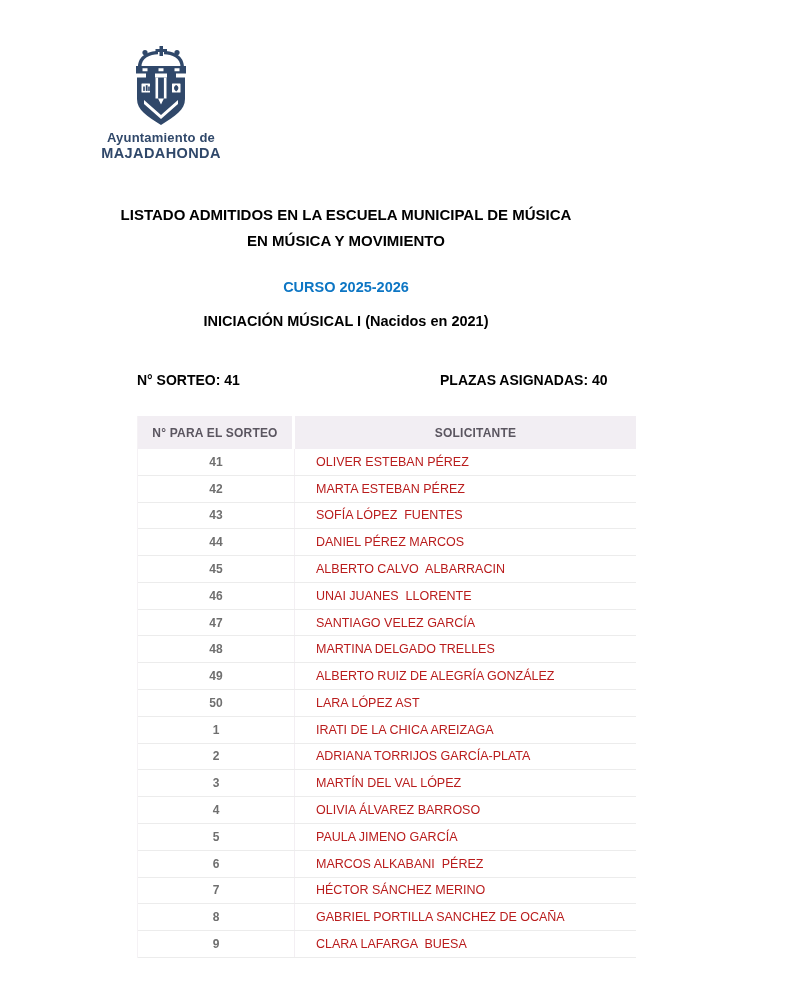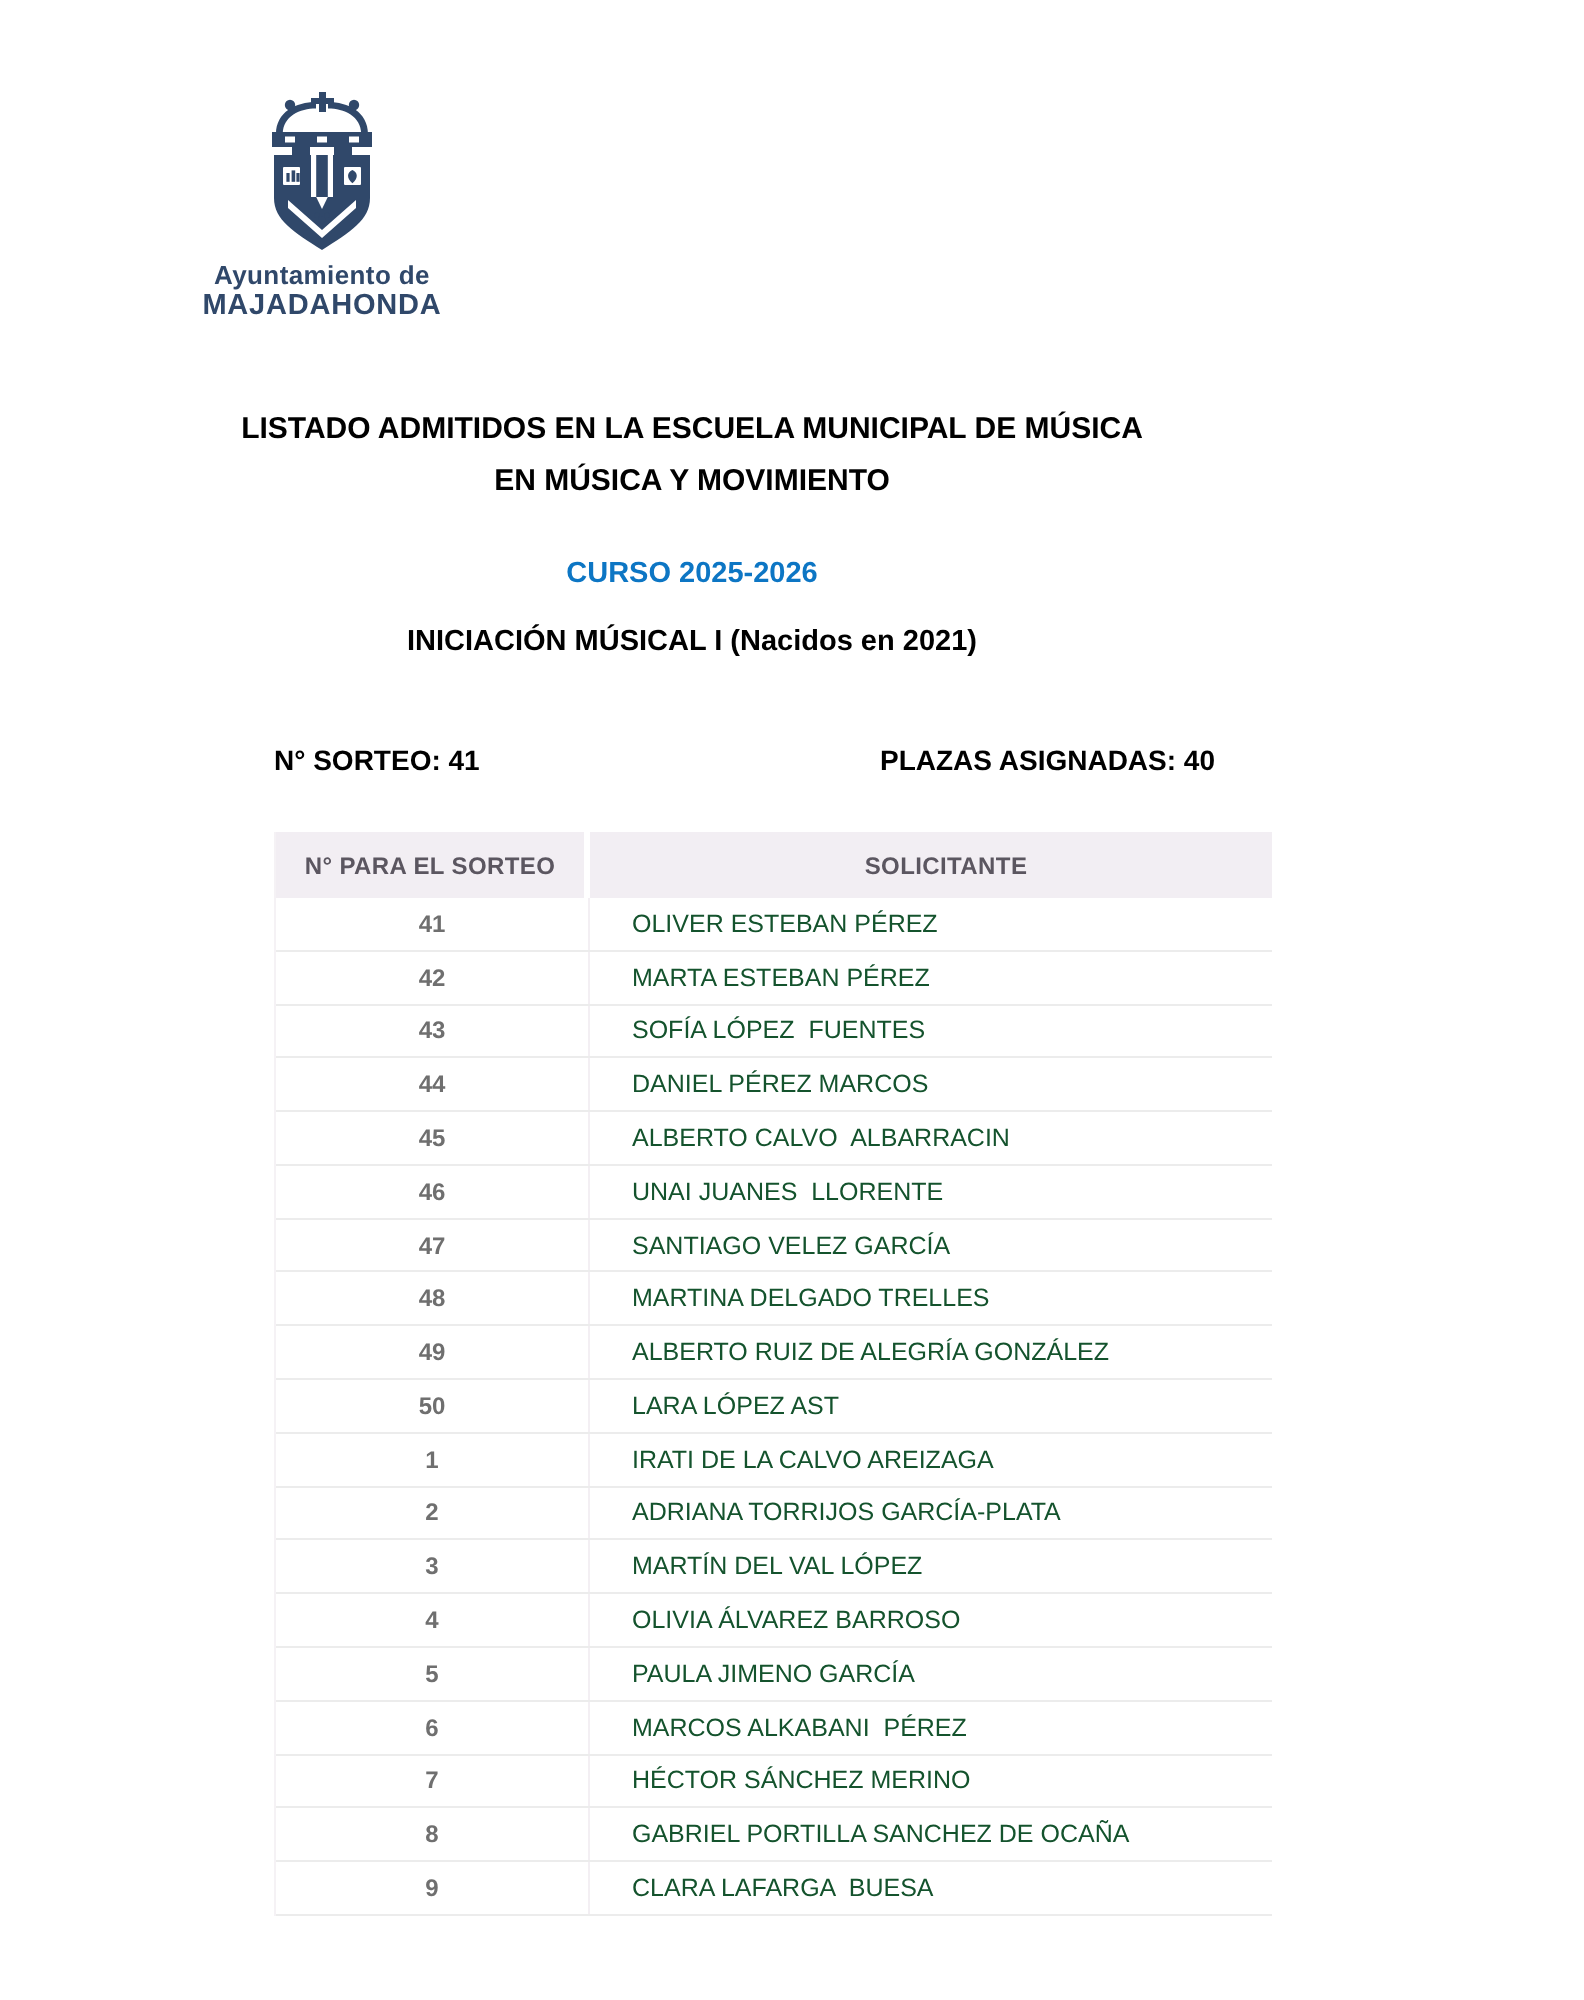--- a/index.html
+++ b/index.html
@@ -25,42 +25,42 @@
   .section { top:313px; font-size:14.5px; }
 
   
   .summary-item { position:absolute; top:372px; font-size:14px; font-weight:bold; color:#000; }
   .sorteo { left:137px; }
   .plazas { left:440px; }
 
   
   .admit-table {
     position:absolute; left:137px; top:416px; width:520px;
-    border-left:1px solid #f5f2f5; border-right:6px solid #0369a1;
+    border-left:1px solid #f5f2f5; border-right:1px solid #0369a1;
     box-sizing:border-box;
   }
   .thead { display:flex; background:#f2eef3; height:33px; }
   .th {
     display:flex; align-items:center; justify-content:center;
     font-size:12px; font-weight:bold; color:#5b5660; letter-spacing:0.2px;
   }
   .th-num  { width:157px; border-right:3px solid #ffffff; box-sizing:border-box; }
   .th-name { flex:1; }
   .row { display:flex; height:26.79px; border-bottom:1px solid #ececec; box-sizing:border-box; background:#ffffff; }
   .cell-num {
     width:157px; box-sizing:border-box;
     display:flex; align-items:center; justify-content:center;
     font-size:12px; color:#6f6f6f;
     border-right:1px solid #f3eff3;
     font-weight:bold;
   }
   .cell-name {
     flex:1; display:flex; align-items:center;
     padding-left:21px; box-sizing:border-box;
-    font-size:12.5px; color:#14532d;
+    font-size:12.5px; color:#b91c1c;
     white-space:pre; overflow:hidden;
   }
 </style>
 </head>
 <body>
 
 <div id="page">
 
   <div class="logo">
     <svg viewBox="0 0 72 82" aria-hidden="true">
@@ -162,21 +162,21 @@
         <div class="row">
           <div class="cell-num">49</div>
           <div class="cell-name">ALBERTO RUIZ DE ALEGRÍA GONZÁLEZ</div>
         </div>
         <div class="row">
           <div class="cell-num">50</div>
           <div class="cell-name">LARA LÓPEZ AST</div>
         </div>
         <div class="row">
           <div class="cell-num">1</div>
-          <div class="cell-name">IRATI DE LA CALVO AREIZAGA</div>
+          <div class="cell-name">IRATI DE LA CHICA AREIZAGA</div>
         </div>
         <div class="row">
           <div class="cell-num">2</div>
           <div class="cell-name">ADRIANA TORRIJOS GARCÍA-PLATA</div>
         </div>
         <div class="row">
           <div class="cell-num">3</div>
           <div class="cell-name">MARTÍN DEL VAL LÓPEZ</div>
         </div>
         <div class="row">

